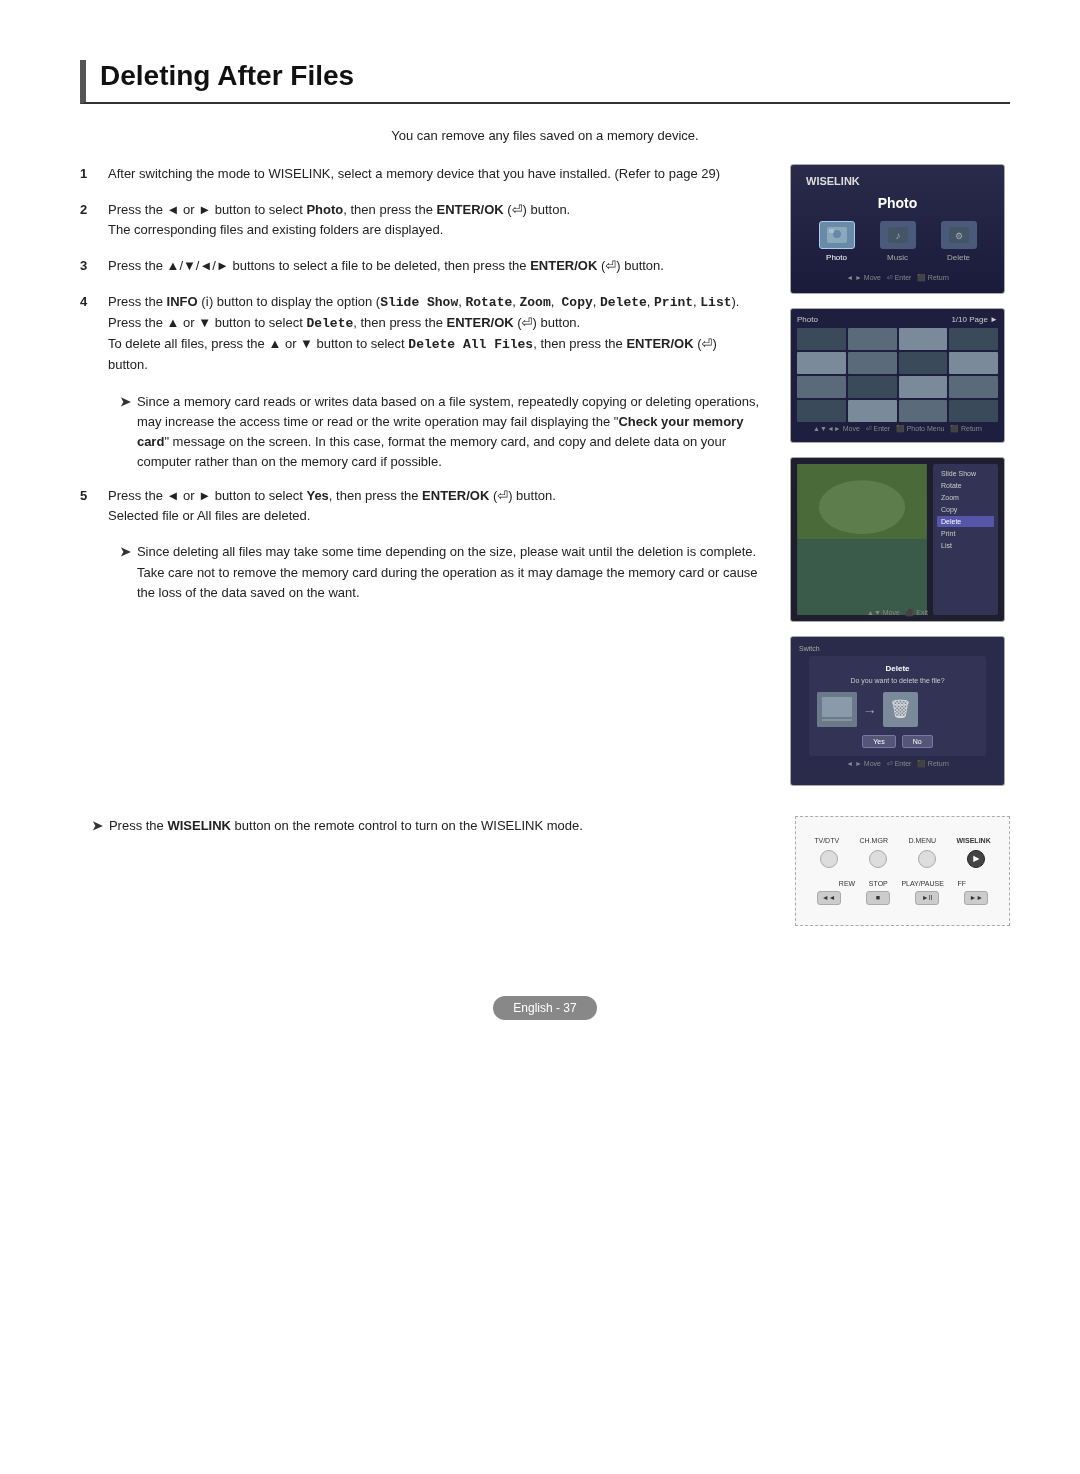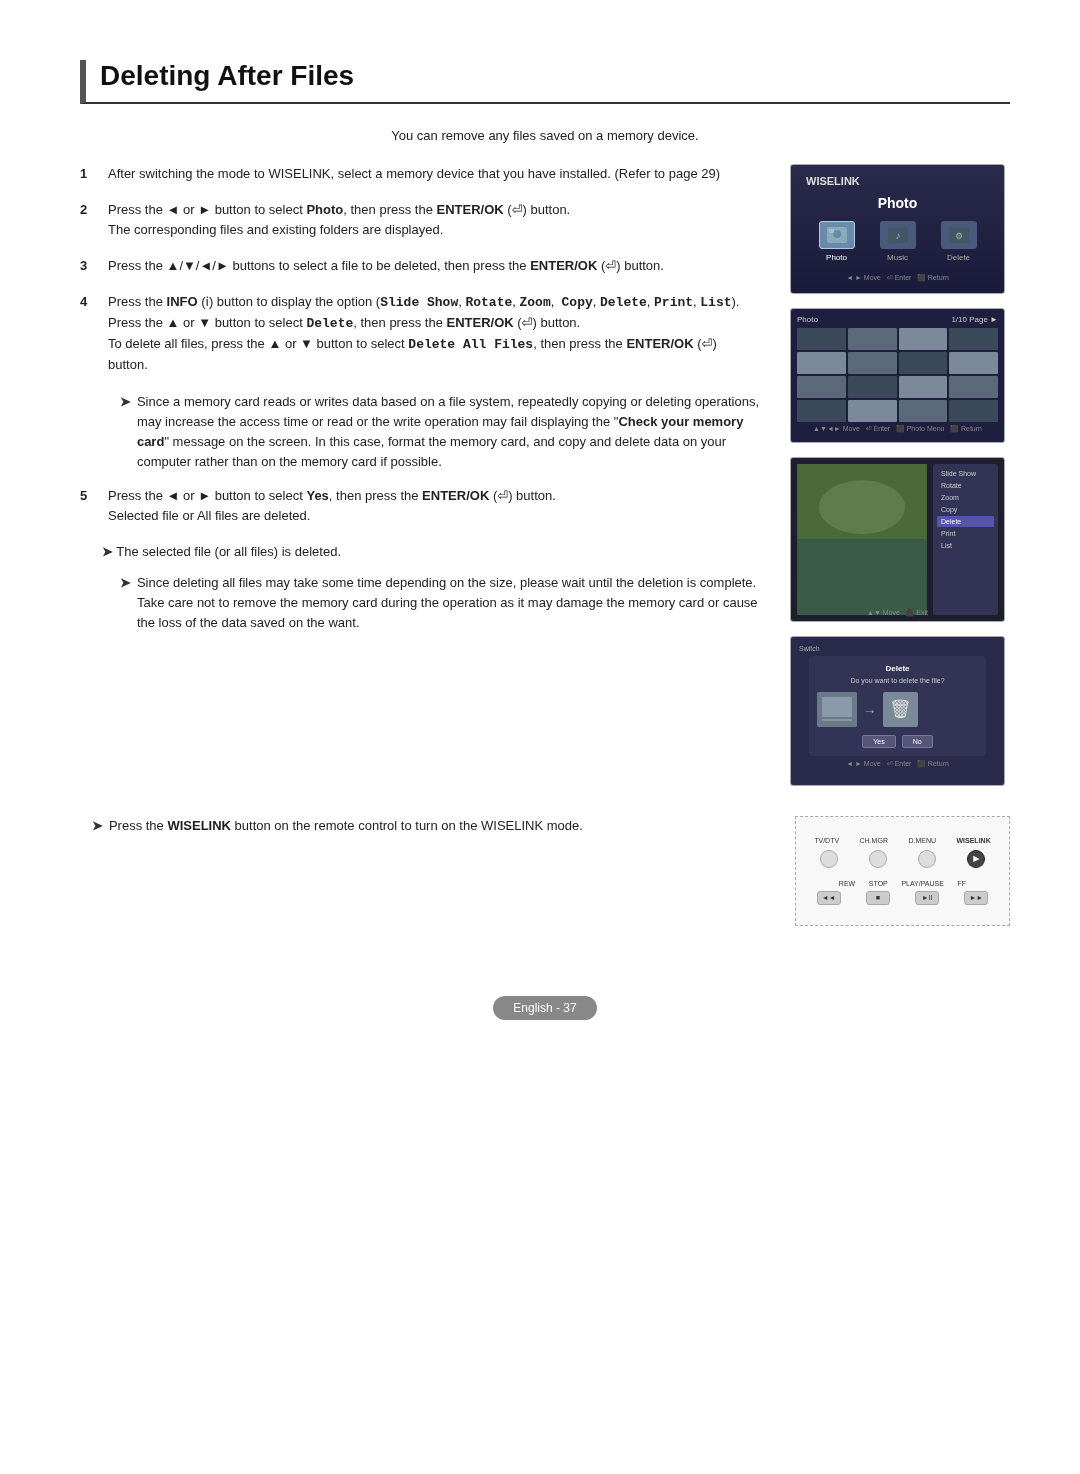--- a/index.html
+++ b/index.html
@@ -435,23 +435,20 @@
     </div>
 
     <div class="step">
       <span class="step-num bold">5</span>
       <div class="step-body">
         Press the ◄ or ► button to select <span class="bold">Yes</span>, then press the <span class="bold">ENTER/OK</span> (<span>⏎</span>) button.<br>
         Selected file or All files are deleted.
       </div>
     </div>
 
-    <div class="sub-note">
-      <span class="note-arrow">➤</span> The selected file (or all files) is deleted.
-    </div>
     <div class="note" style="margin-left:28px; margin-bottom:14px;">
       <span class="note-arrow">➤</span>
       <div class="note-body">
         Since deleting all files may take some time depending on the size, please wait until the deletion is complete. Take care not to remove the memory card during the operation as it may damage the memory card or cause the loss of the data saved on the want.
       </div>
     </div>
 
   </div>
 
   <div class="screenshots-col">

